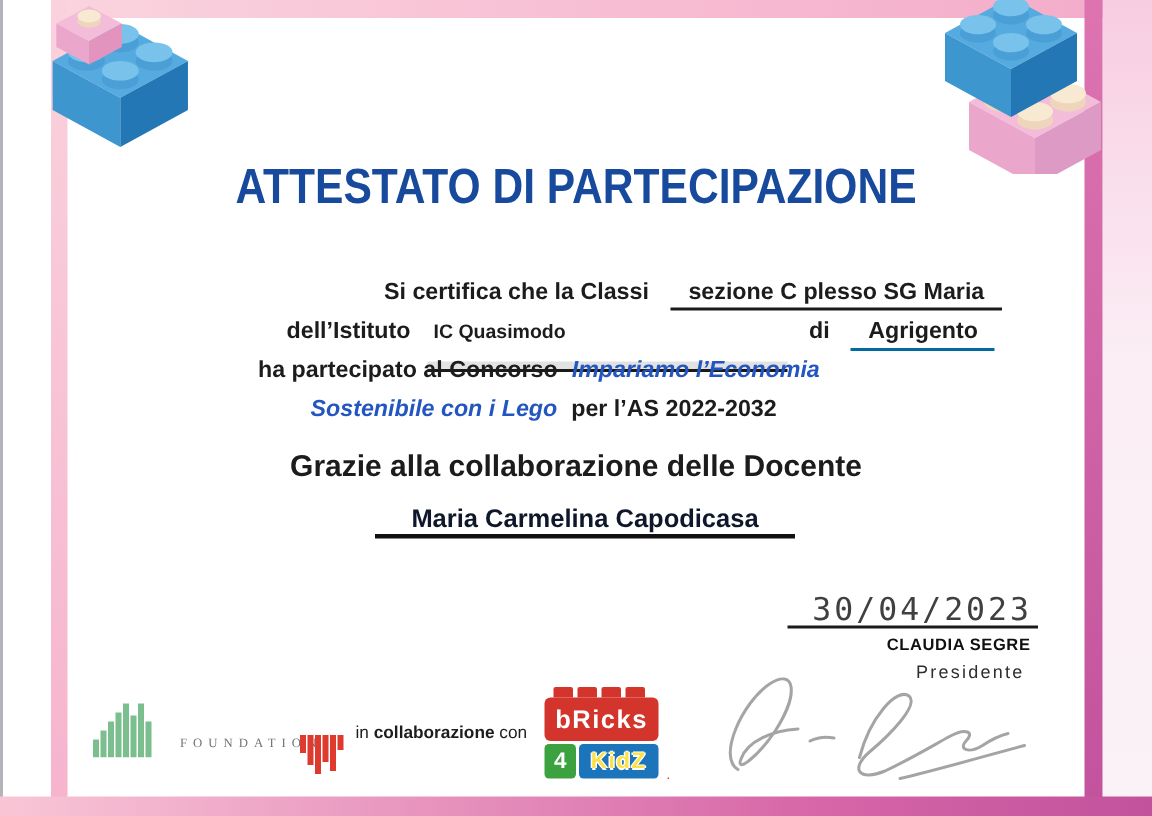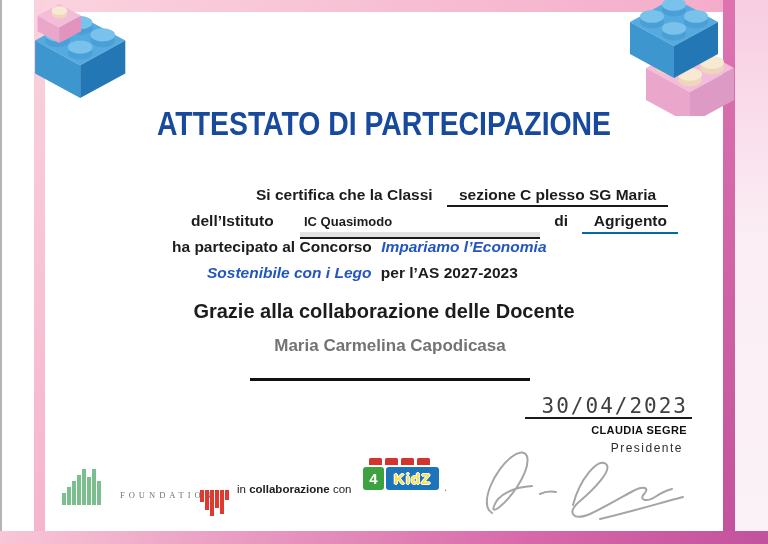--- a/index.html
+++ b/index.html
@@ -22,33 +22,33 @@
     background:linear-gradient(#f8cde1,#fbeef5 45%,#faf2f6);}
   
   .title{
     left:0;top:105px;width:768px;text-align:center;
     font-size:33px;font-weight:bold;color:#17499d;letter-spacing:0px;
     transform:scaleX(.86);transform-origin:384px 0;white-space:nowrap;
   }
   .bl{white-space:nowrap;font-size:15.5px;font-weight:bold;color:#1c1c1c;}
   .fill{border-bottom:2px solid #1a1a1a;padding:0 12px 2px 12px;}
   .fill-inst{
-    display:inline-block;width:236px;font-size:13px;padding:0 0 8px 4px;margin-left:22px;
+    display:inline-block;width:236px;font-size:13px;padding:0 0 18px 4px;margin-left:7px;
     border-bottom:2px solid #1a1a1a;vertical-align:baseline;
     background:linear-gradient(#e2e2e2,#e2e2e2) no-repeat left bottom/100% 5px;
   }
   .fill-city{display:inline-block;width:96px;text-align:center;margin-left:10px;
     border-bottom:2px solid #0369a1;padding-bottom:2px;}
   .of-label{margin-left:10px;}
   .contest{color:#2356c0;font-style:italic;}
   .thanks{left:0;top:300px;width:768px;text-align:center;font-size:20px;font-weight:bold;color:#1c1c1c;}
   .teacher{
     left:250px;top:336px;width:280px;text-align:center;
-    font-size:17px;font-weight:bold;color:#737373;
-    padding-bottom:22px;border-bottom:3px solid #111;white-space:nowrap;
+    font-size:17px;font-weight:bold;color:#0f172a;
+    padding-bottom:0;border-bottom:3px solid #111;white-space:nowrap;
   }
   .date{right:80px;top:394px;font-family:"DejaVu Sans Mono",monospace;
     font-size:21px;letter-spacing:2px;color:#404040;white-space:nowrap;}
   .date-line{left:525px;top:417px;width:167px;height:0;border-top:2.5px solid #1b1b1b;}
   .president{right:81px;top:424px;font-size:11px;font-weight:bold;color:#101010;letter-spacing:.4px;}
   .president-title{right:85px;top:441px;font-size:12px;color:#2e2e2e;letter-spacing:1.5px;}
   
   .gtf{left:58px;top:459px;width:180px;height:56px;}
   .gtf-name{position:absolute;left:48px;top:5px;font-family:"Liberation Serif",serif;
     color:#6f7579;white-space:nowrap;}
@@ -157,21 +157,21 @@
   <span class="fill-city">Agrigento</span>
 </div>
 
 <div class="abs bl" style="left:172px;top:238px;">
   <span>ha partecipato al Concorso</span>
   <span class="contest" style="margin-left:5px;">Impariamo l’Economia</span>
 </div>
 
 <div class="abs bl" style="left:207px;top:264px;">
   <span class="contest">Sostenibile con i Lego</span>
-  <span style="margin-left:5px;">per l’AS 2027-2023</span>
+  <span style="margin-left:5px;">per l’AS 2022-2032</span>
 </div>
 
 <div class="abs thanks">Grazie alla collaborazione delle Docente</div>
 <div class="abs teacher">Maria Carmelina Capodicasa</div>
 
 <div class="abs date">30/04/2023</div>
 <div class="abs date-line"></div>
 <div class="abs president">CLAUDIA SEGRE</div>
 <div class="abs president-title">Presidente</div>
 
@@ -216,18 +216,19 @@
   <span>con</span>
 </div>
 
 <div class="abs b4k">
   <div class="b4k-studs">
     <span></span>
       <span></span>
       <span></span>
       <span></span>
   </div>
+  <div class="b4k-top">bRicks</div>
   <div class="b4k-bottom">
     <div class="b4k-4">4</div>
     <div class="b4k-kidz">KidZ</div>
     <span class="b4k-tm">.</span>
   </div>
 </div>
 
 </body></html>

